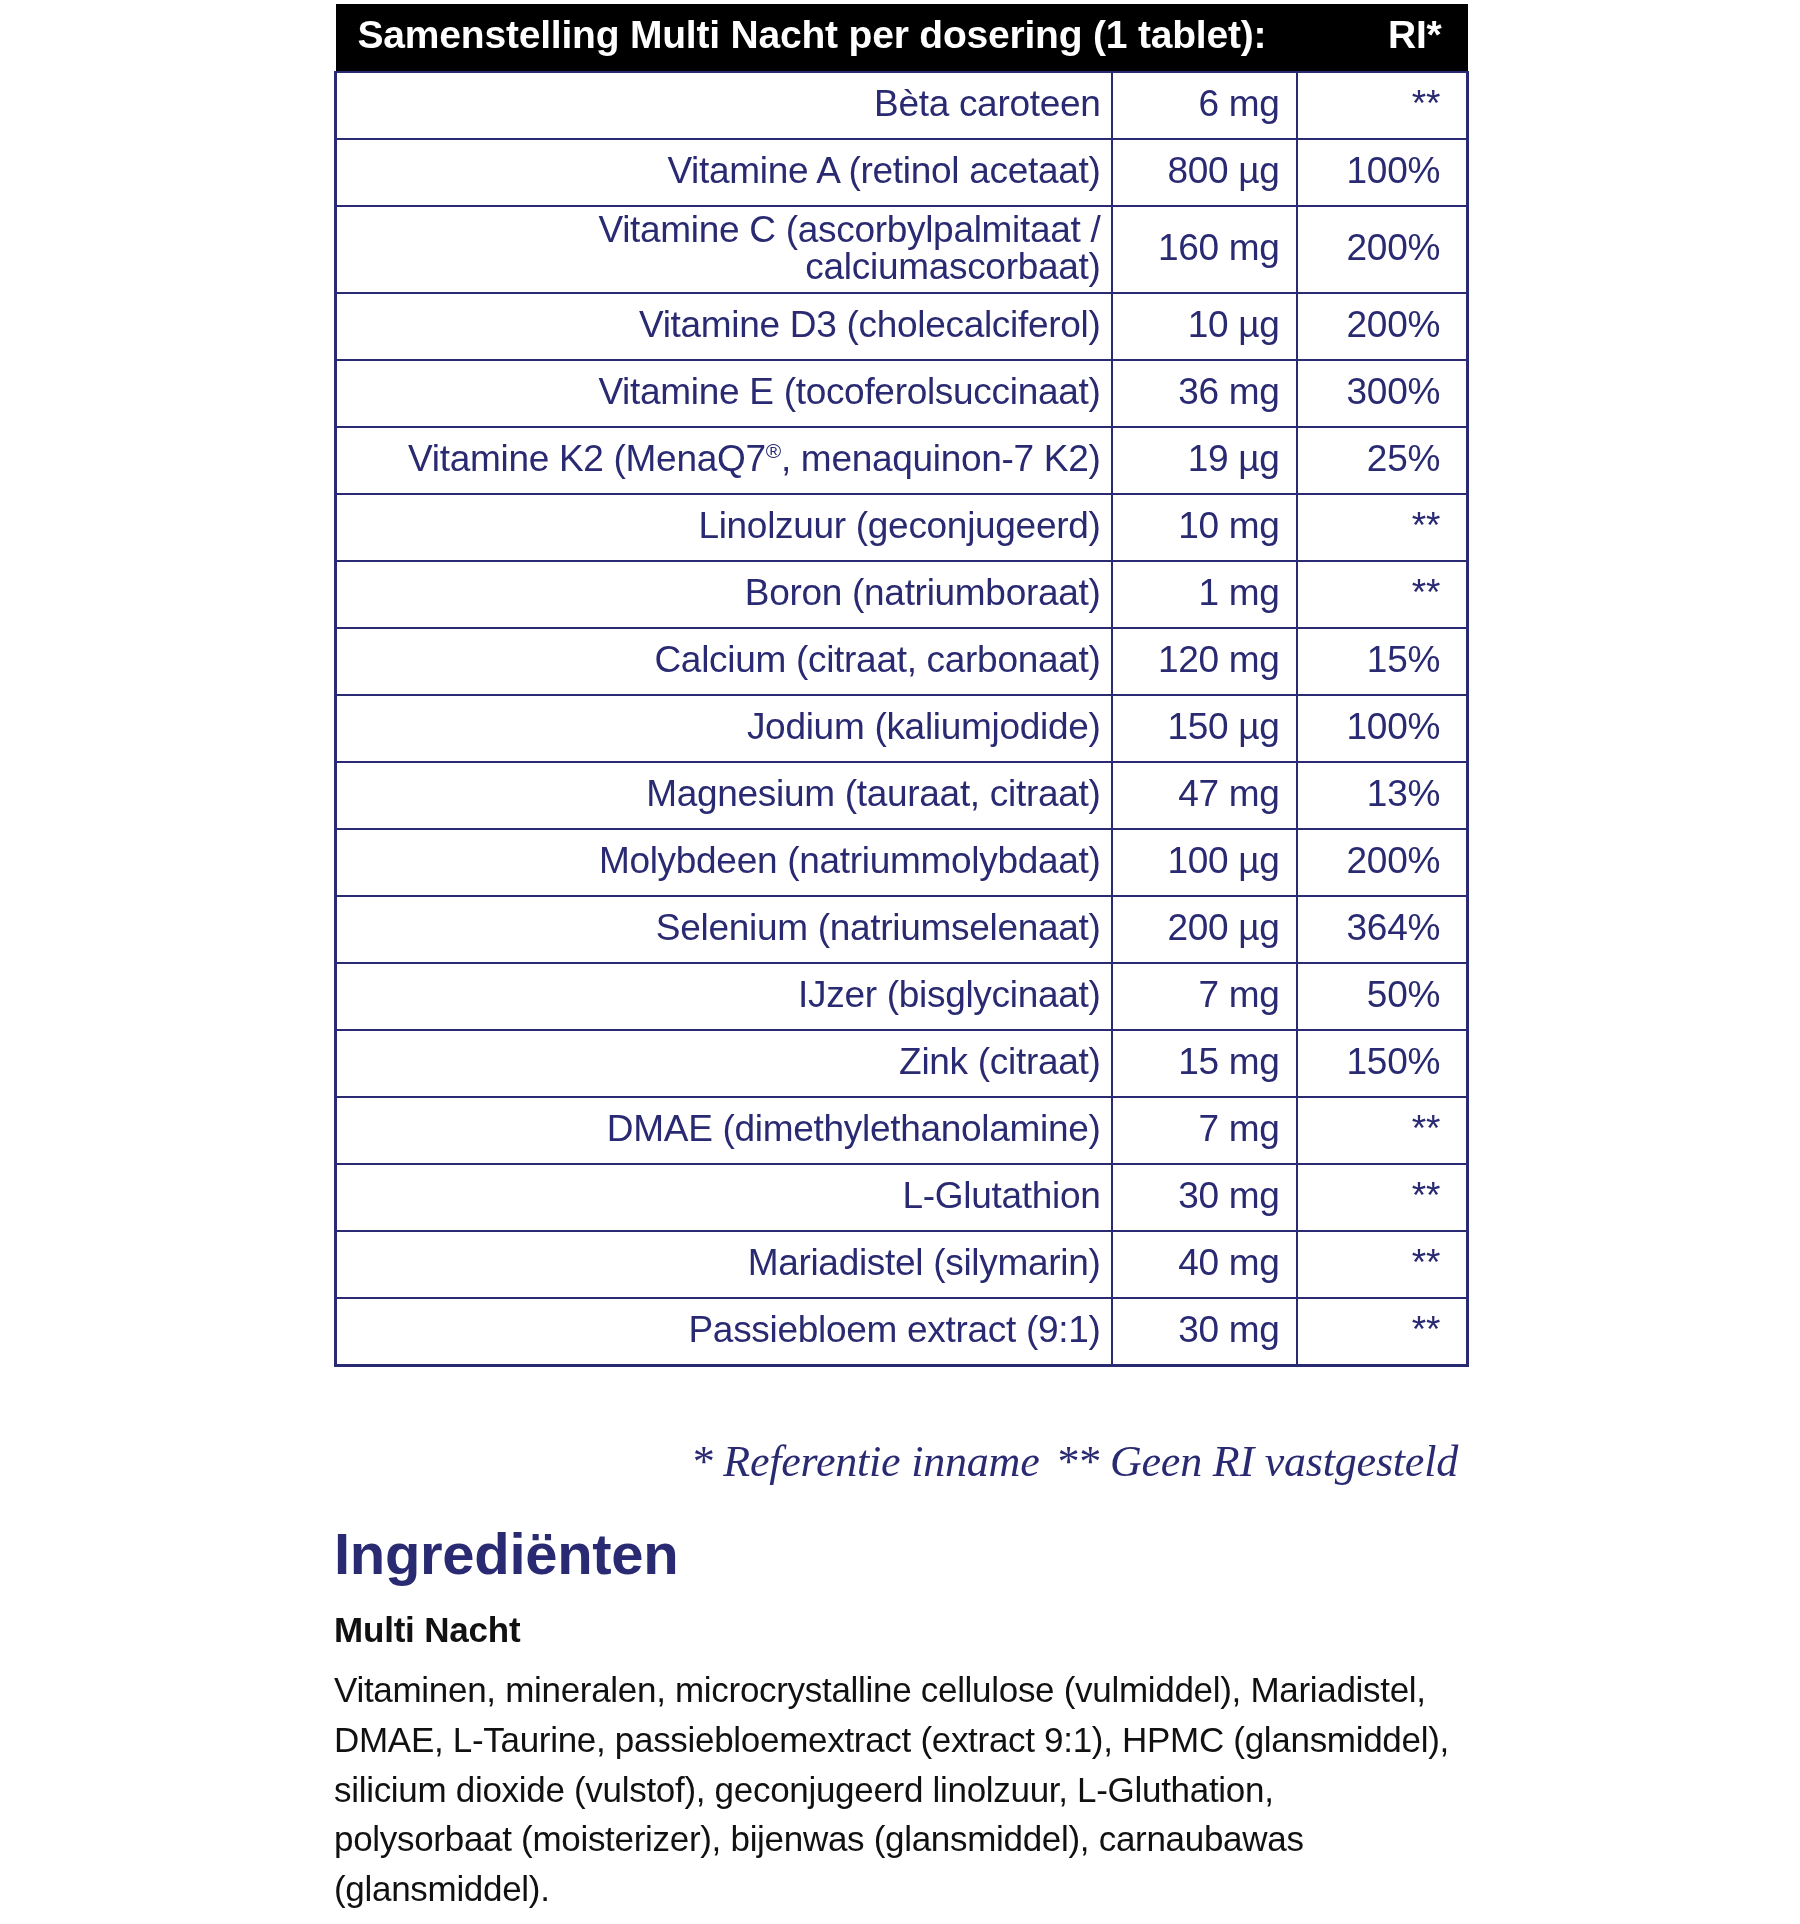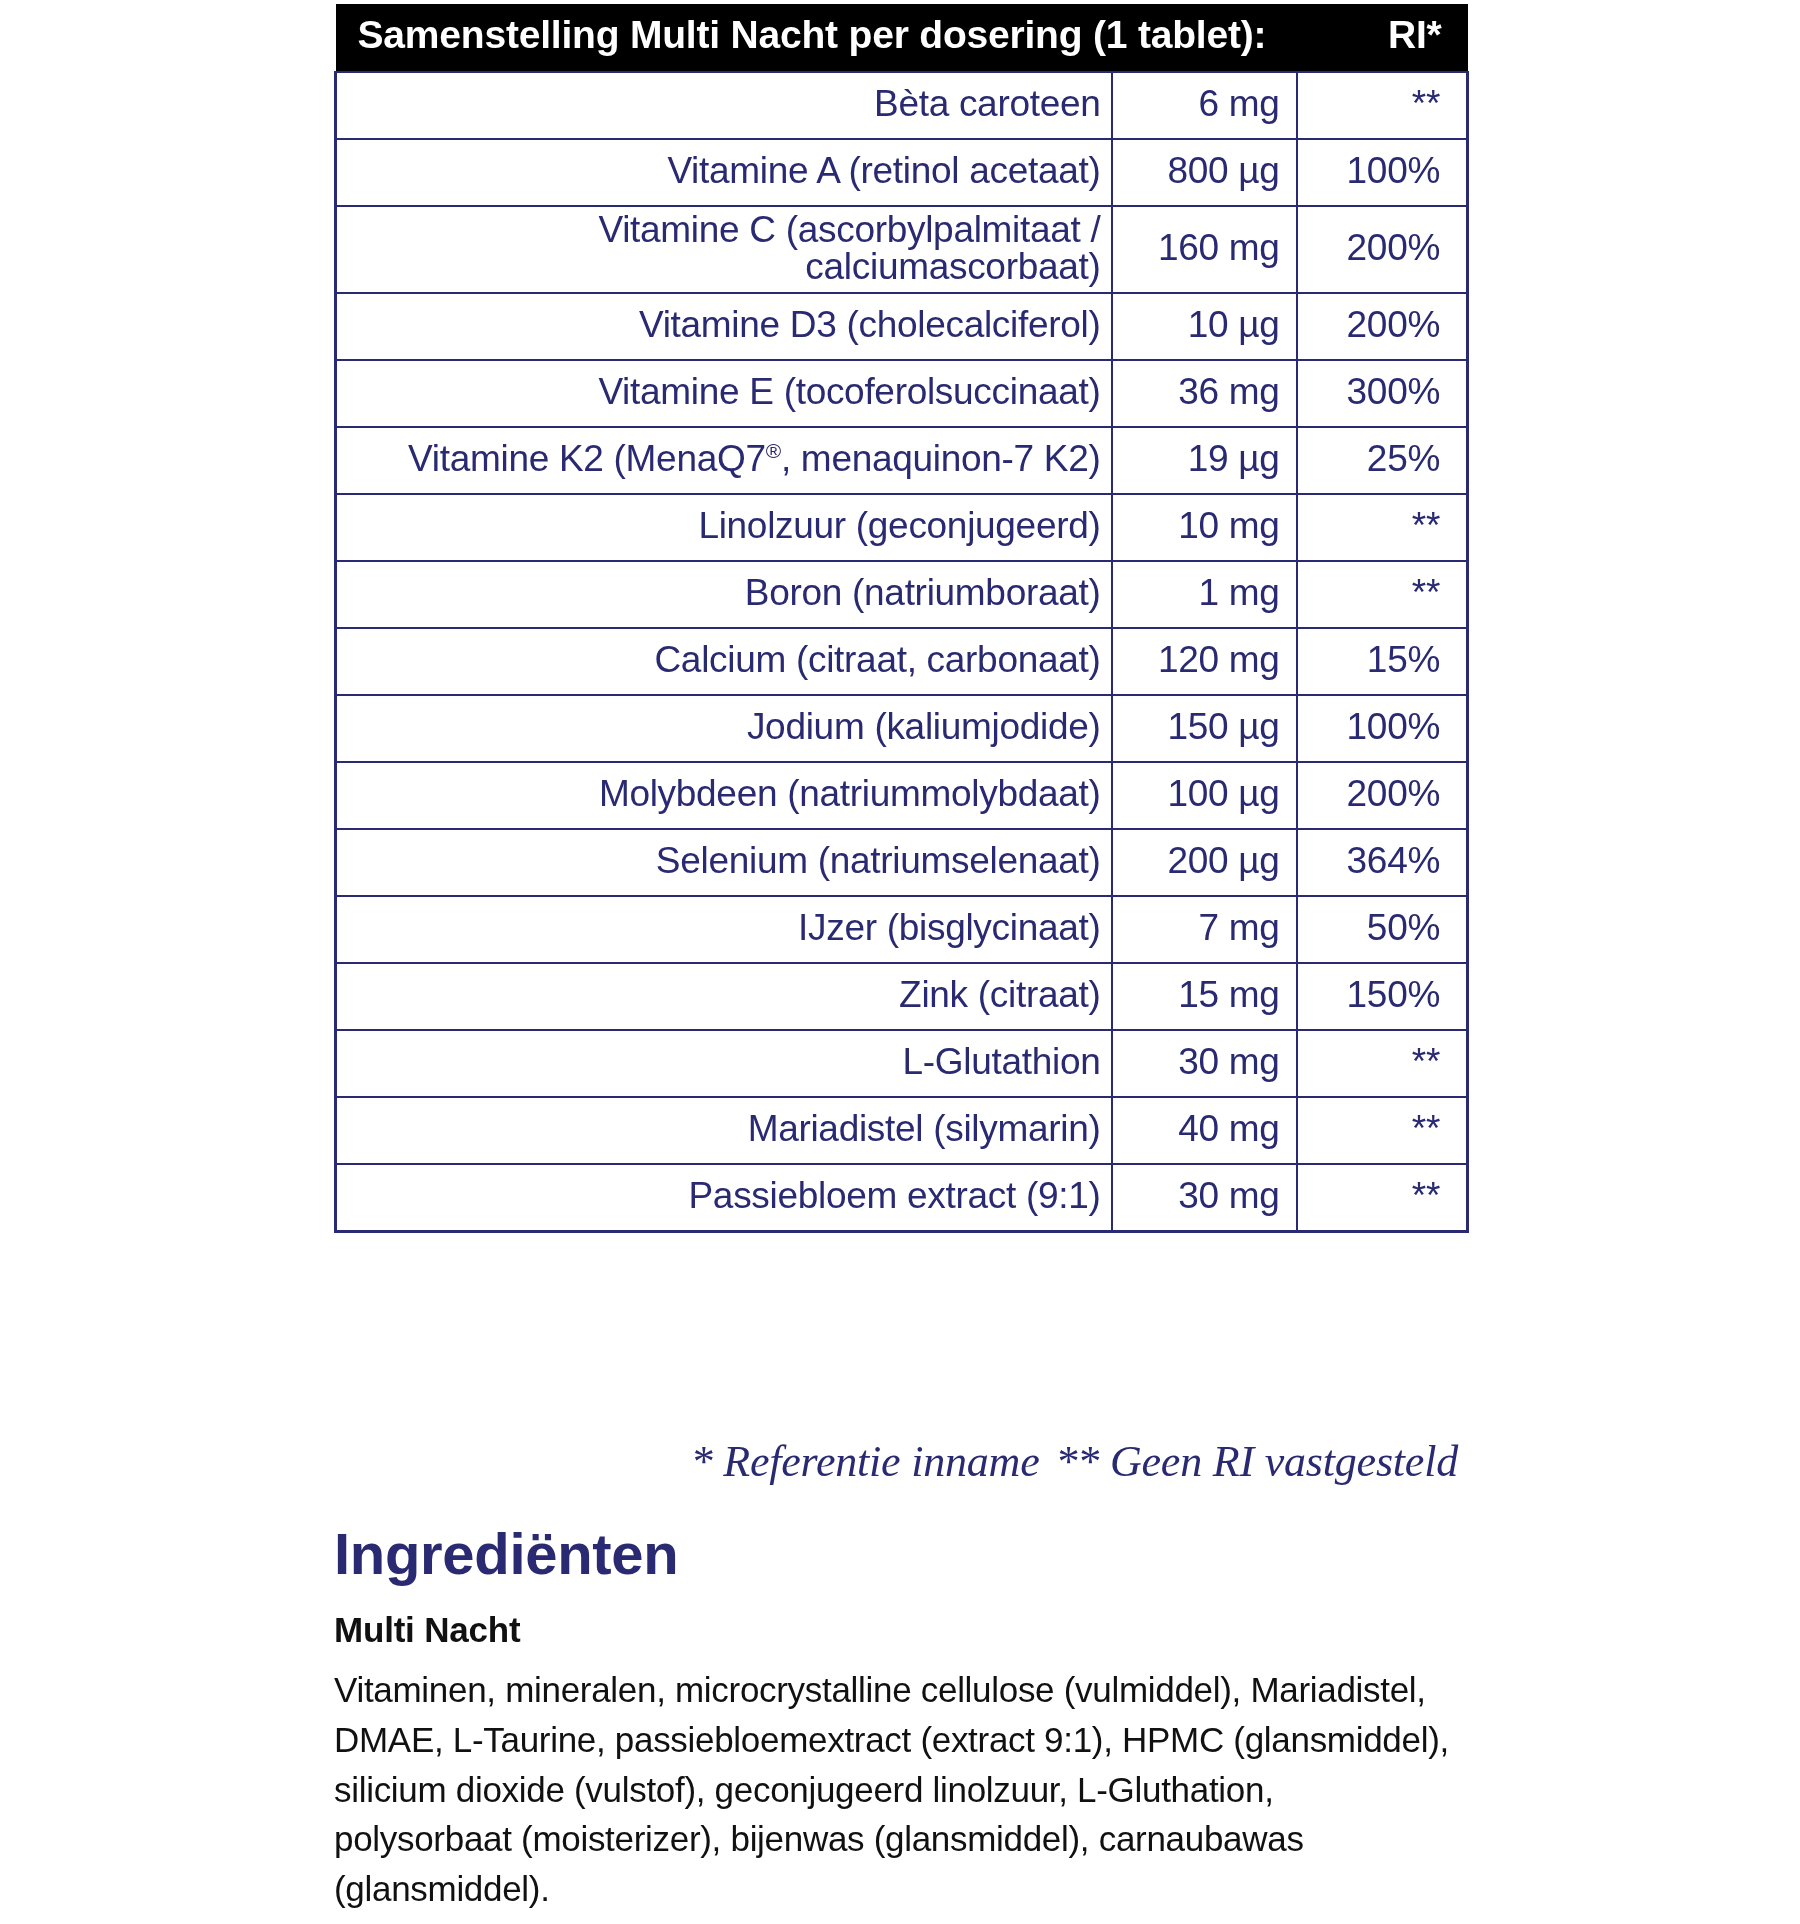--- a/index.html
+++ b/index.html
@@ -207,38 +207,48 @@
           <td class="cell-name">Calcium (citraat, carbonaat)</td>
           <td class="cell-value">120 mg</td>
           <td class="cell-ri">15%</td>
         </tr>
         <tr>
           <td class="cell-name">Jodium (kaliumjodide)</td>
           <td class="cell-value">150 µg</td>
           <td class="cell-ri">100%</td>
         </tr>
         <tr>
+          <td class="cell-name">Magnesium (tauraat, citraat)</td>
+          <td class="cell-value">47 mg</td>
+          <td class="cell-ri">13%</td>
+        </tr>
+        <tr>
           <td class="cell-name">Molybdeen (natriummolybdaat)</td>
           <td class="cell-value">100 µg</td>
           <td class="cell-ri">200%</td>
         </tr>
         <tr>
           <td class="cell-name">Selenium (natriumselenaat)</td>
           <td class="cell-value">200 µg</td>
           <td class="cell-ri">364%</td>
         </tr>
         <tr>
           <td class="cell-name">IJzer (bisglycinaat)</td>
           <td class="cell-value">7 mg</td>
           <td class="cell-ri">50%</td>
         </tr>
         <tr>
           <td class="cell-name">Zink (citraat)</td>
           <td class="cell-value">15 mg</td>
           <td class="cell-ri">150%</td>
+        </tr>
+        <tr>
+          <td class="cell-name">DMAE (dimethylethanolamine)</td>
+          <td class="cell-value">7 mg</td>
+          <td class="cell-ri">**</td>
         </tr>
         <tr>
           <td class="cell-name">L-Glutathion</td>
           <td class="cell-value">30 mg</td>
           <td class="cell-ri">**</td>
         </tr>
         <tr>
           <td class="cell-name">Mariadistel (silymarin)</td>
           <td class="cell-value">40 mg</td>
           <td class="cell-ri">**</td>

